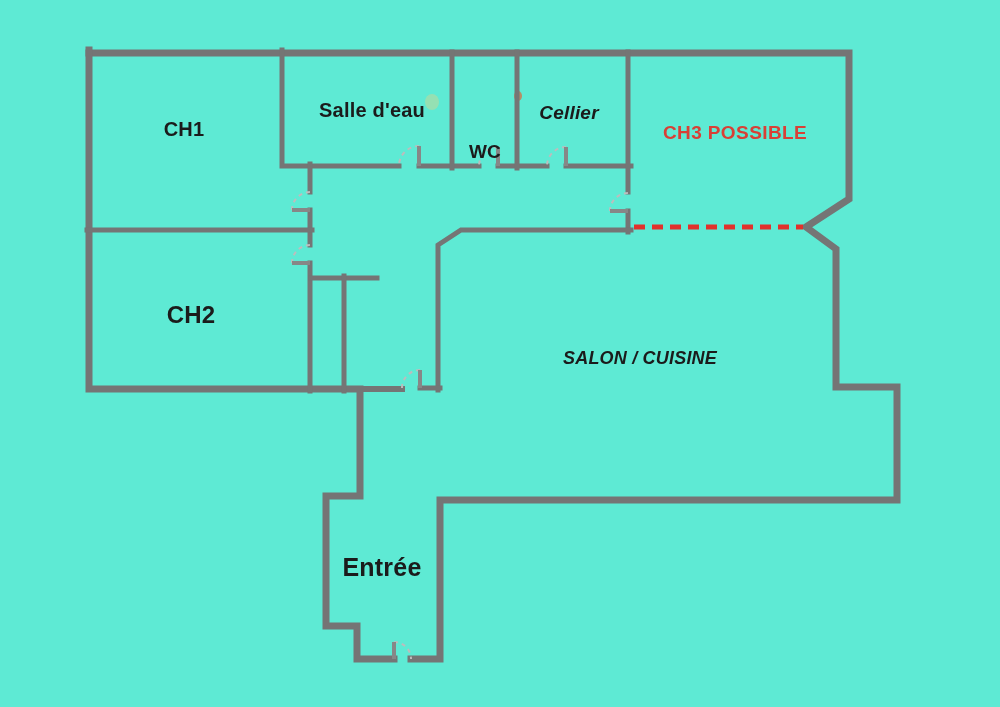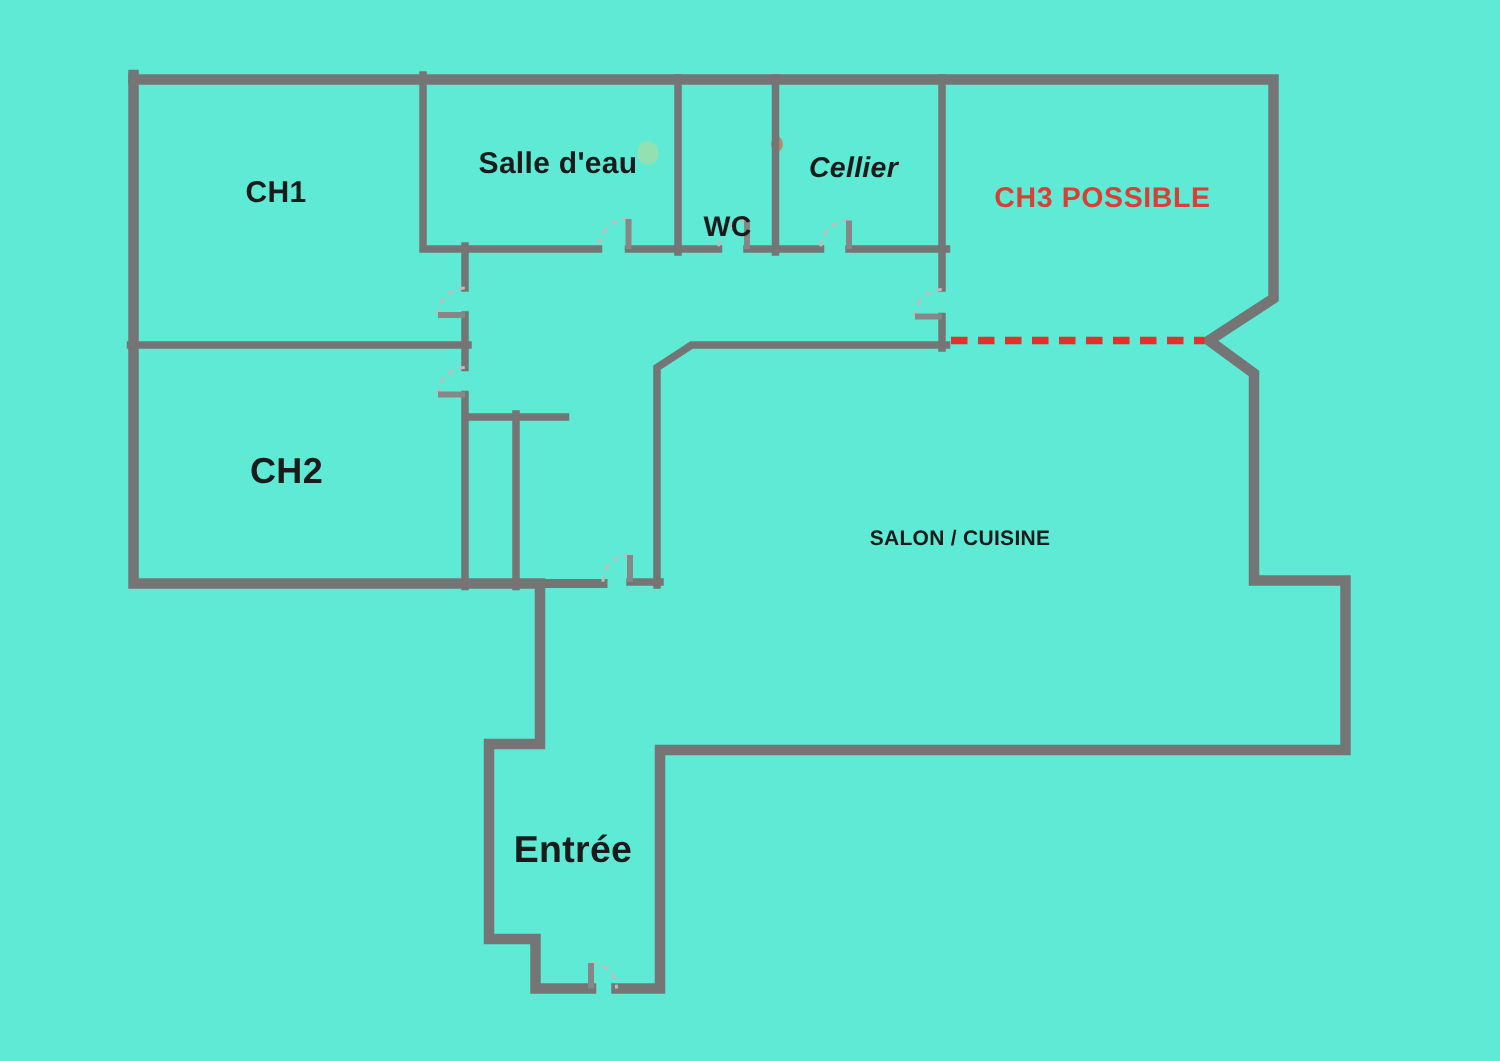--- a/index.html
+++ b/index.html
@@ -18,21 +18,21 @@
     color:#1b1b1b;
     white-space:nowrap;
     letter-spacing:.2px;
   }
   .lbl-ch1{left:184px;top:129px;font-size:20px;}
   .lbl-ch2{left:191px;top:315px;font-size:24px;}
   .lbl-salle{left:372px;top:110px;font-size:20px;}
   .lbl-wc{left:485px;top:112px;font-size:19px;margin-top:40px;}
   .lbl-cellier{left:569px;top:113px;font-size:19px;font-style:italic;}
   .lbl-ch3{left:735px;top:133px;font-size:19px;color:#d84036;letter-spacing:.4px;}
-  .lbl-salon{left:640px;top:358px;font-size:14px;}
+  .lbl-salon{left:640px;top:358px;font-size:18px;font-style:italic;}
   .lbl-entree{left:382px;top:567px;font-size:25px;}
 </style>
 </head>
 <body>
 
 <div class="stage">
   <svg class="plan-svg" width="1000" height="707" viewBox="0 0 1000 707" xmlns="http://www.w3.org/2000/svg">
       <ellipse cx="432" cy="102" rx="7" ry="8" fill="rgba(232,210,130,0.40)"></ellipse>
       <ellipse cx="518" cy="96" rx="4" ry="5" fill="rgba(198,126,82,0.85)"></ellipse>
       <polyline points="89,53 849,53 849,199 806,227 836,249 836,387 897,387 897,500 440,500 440,659 411,659" fill="none" stroke="#757575" stroke-width="7" stroke-linecap="square" stroke-linejoin="miter"></polyline>

